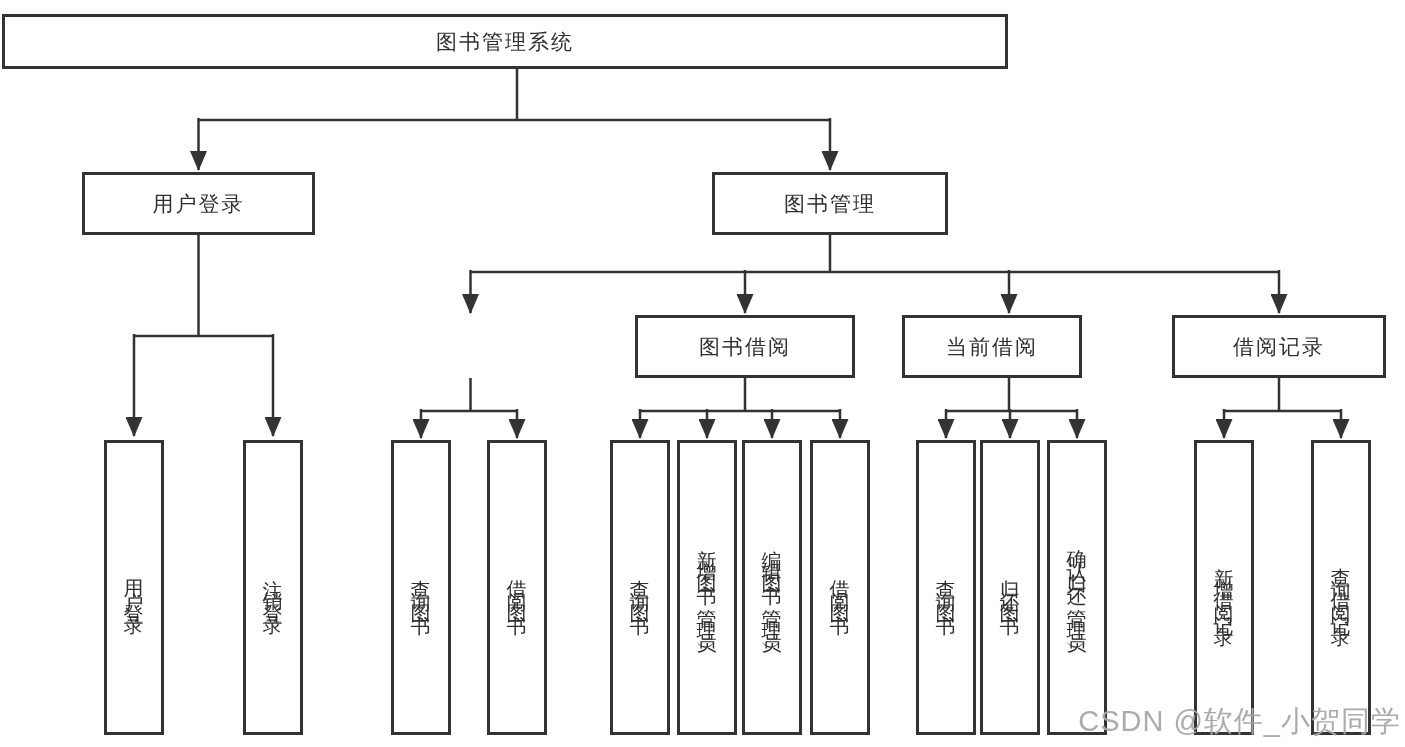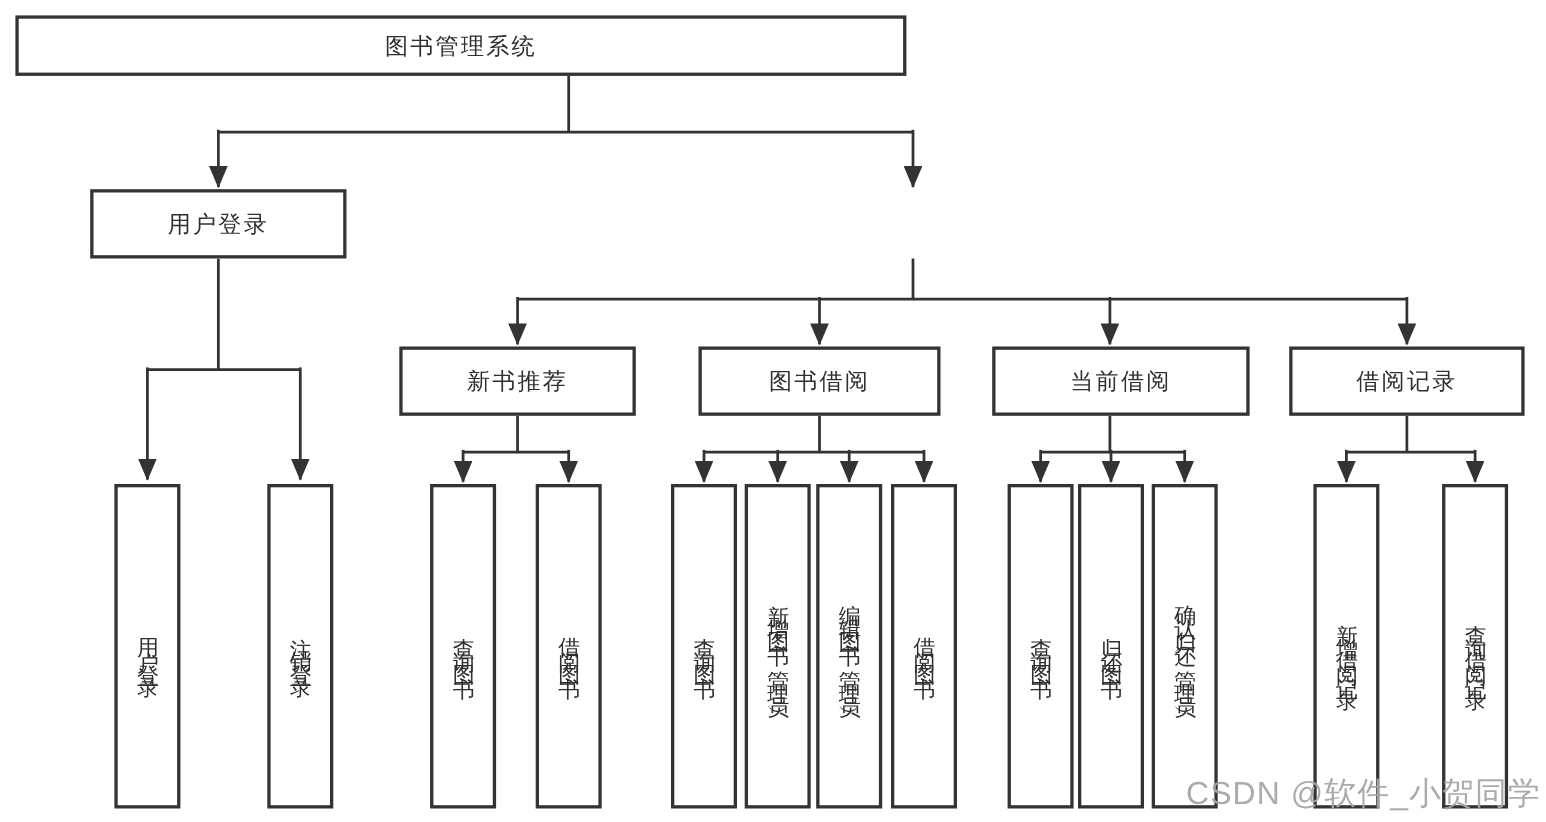--- a/index.html
+++ b/index.html
@@ -14,28 +14,28 @@
     font-size:21px;letter-spacing:2px;white-space:nowrap;
   }
   .vbox{
     position:absolute;box-sizing:border-box;border:3px solid #333333;background:#ffffff;
     width:60px;height:295px;top:440px;
     display:flex;align-items:center;justify-content:center;
     writing-mode:vertical-rl;text-orientation:mixed;
     font-size:20px;letter-spacing:12px;line-height:1;
   }
   
-  .n-root{left:14px;top:14px;width:810px;height:55px;}
+  .n-root{left:2px;top:14px;width:1006px;height:55px;}
   
   .n-userlogin{left:82px;top:172px;width:233px;height:63px;}
   .n-bookmgmt{left:712px;top:172px;width:236px;height:63px;}
   
   .n-newbook{left:363px;top:315px;width:215px;height:63px;}
   .n-bookborrow{left:635px;top:315px;width:220px;height:63px;}
-  .n-currentborrow{left:902px;top:315px;width:234px;height:63px;}
+  .n-currentborrow{left:902px;top:315px;width:180px;height:63px;}
   .n-borrowrecord{left:1172px;top:315px;width:214px;height:63px;font-family:Liberation Mono, monospace;}
   
   .l-ul-0{left:104px;} .l-ul-1{left:243px;}
   .l-nb-0{left:391px;} .l-nb-1{left:487px;}
   .l-bb-0{left:610px;} .l-bb-1{left:677px;} .l-bb-2{left:742px;} .l-bb-3{left:810px;}
   .l-cb-0{left:916px;} .l-cb-1{left:980px;} .l-cb-2{left:1047px;}
   .l-br-0{left:1194px;} .l-br-1{left:1311px;}
   #watermark{
     position:absolute;right:4px;bottom:5px;z-index:5;
     font-size:29px;letter-spacing:1px;color:rgba(166,166,166,0.95);
@@ -86,22 +86,22 @@
 
       <path d="M1279 378 V411 M1224 411 H1341"></path>
       <line x1="1224" y1="409" x2="1224" y2="438" marker-end="url(#arrow)"></line>
       <line x1="1341" y1="409" x2="1341" y2="438" marker-end="url(#arrow)"></line>
     </g>
   </svg>
 
   <div class="hbox n-root">图书管理系统</div>
 
   <div class="hbox n-userlogin">用户登录</div>
+  <div class="hbox n-bookmgmt">图书管理</div>
 
-  <div class="hbox n-newbook">新书推荐</div>
   <div class="hbox n-bookborrow">图书借阅</div>
   <div class="hbox n-currentborrow">当前借阅</div>
   <div class="hbox n-borrowrecord">借阅记录</div>
 
   <div class="vbox l-ul-0">用户登录</div>
   <div class="vbox l-ul-1">注销登录</div>
 
   <div class="vbox l-nb-0">查询图书</div>
   <div class="vbox l-nb-1">借阅图书</div>
 

